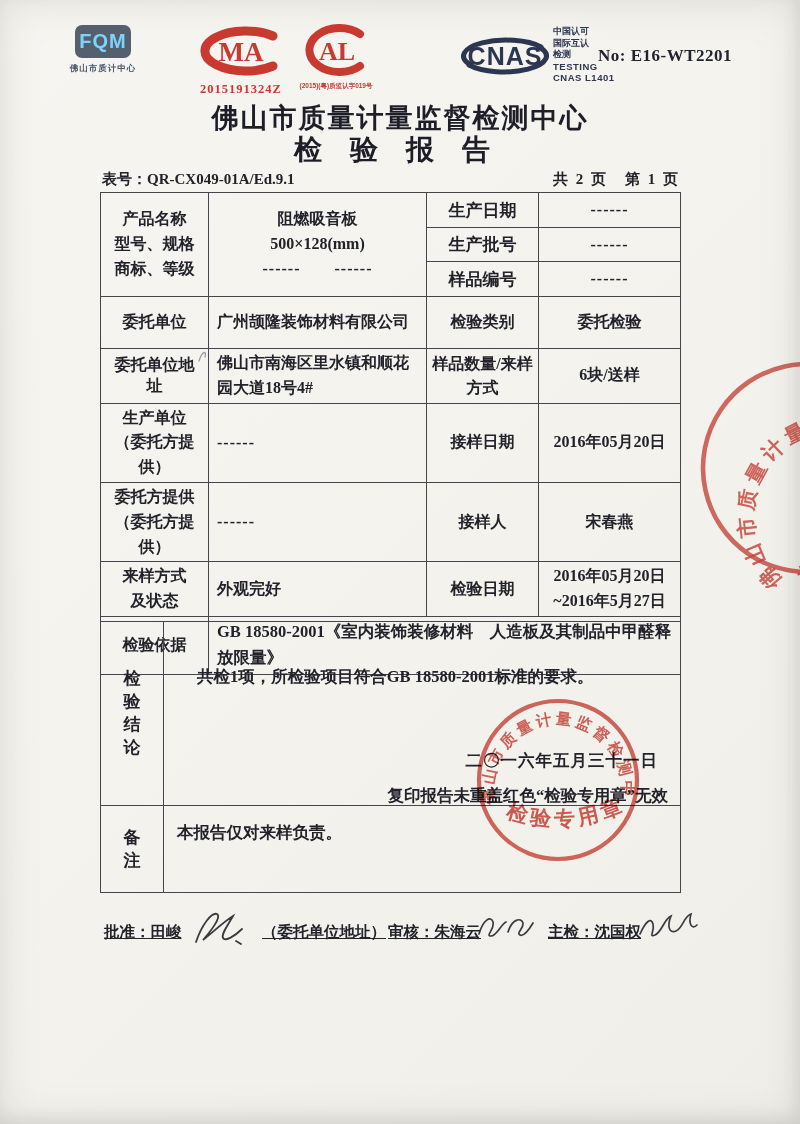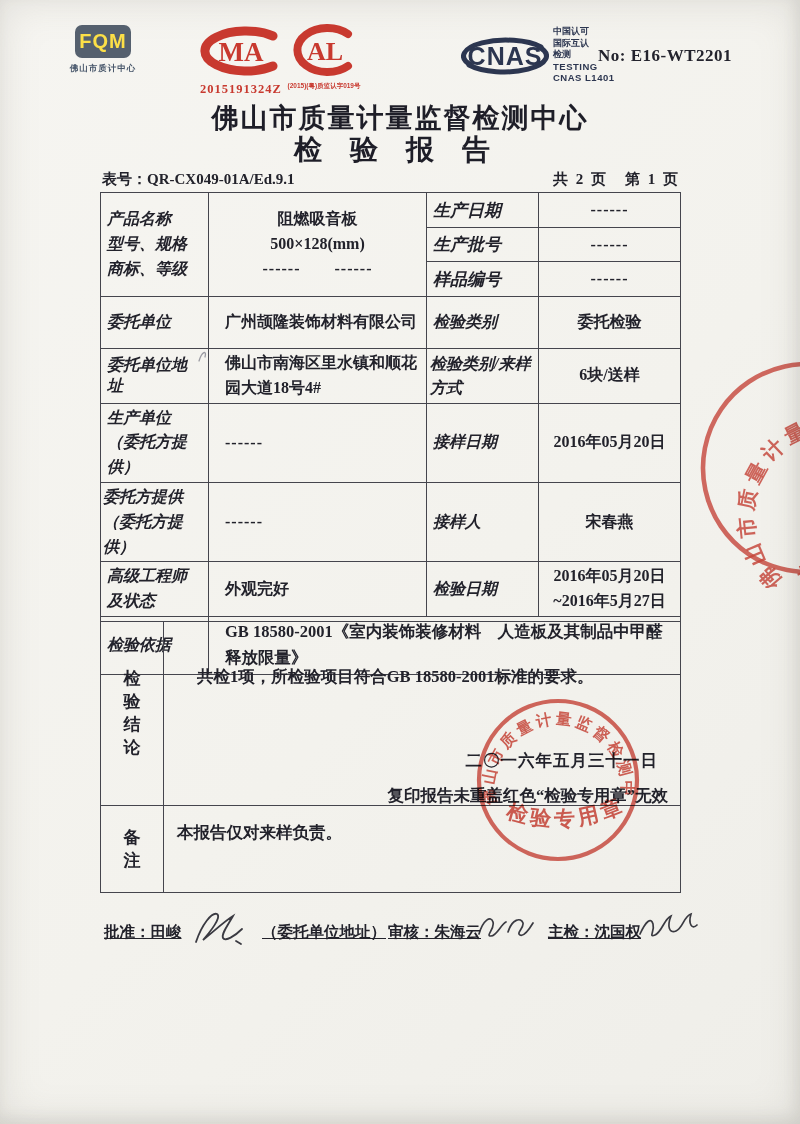--- a/index.html
+++ b/index.html
@@ -7,47 +7,47 @@
   .sheet {
     position:relative; width:800px; height:1124px; margin:0 auto;
     background:linear-gradient(135deg,#f6f5f1 0%, #f3f2ed 55%, #efeee9 100%);
     font-family:"Liberation Serif","DejaVu Serif",serif;
     color:#22222b; overflow:hidden;
     box-shadow:inset 0 0 40px rgba(120,115,105,.18), inset -4px -6px 14px rgba(110,105,95,.12);
   }
   
   .fqm { position:absolute; left:58px; top:25px; width:90px; text-align:center; }
   .fqm-box { display:inline-block; width:56px; height:33px; background:#55606e; border-radius:7px;
-    color:#fde047; font:bold 20px/33px "Liberation Sans",sans-serif; letter-spacing:1px; }
+    color:#7dd3fc; font:bold 20px/33px "Liberation Sans",sans-serif; letter-spacing:1px; }
   .fqm-cap { margin-top:5px; font:bold 8.5px "Liberation Sans",sans-serif; color:#47566a; letter-spacing:1px; }
   .logo { position:absolute; }
   .cma { left:193px; top:25px; width:96px; text-align:center; }
   .cma-num { font:bold 12.5px "Liberation Serif",serif; color:#c8392f; letter-spacing:1px; margin-top:1px; }
-  .cal { left:281px; top:24px; width:86px; text-align:center; }
+  .cal { left:293px; top:24px; width:86px; text-align:center; }
   .cal-cap { font:bold 6.5px "Liberation Sans",sans-serif; color:#c8392f; margin-top:2px; white-space:nowrap; }
   .ilac { left:379px; top:16px; }
   .cnas { left:461px; top:32px; }
   .cnas-txt { position:absolute; left:553px; top:26px; font:bold 9px/11.5px "Liberation Sans",sans-serif; color:#2c3650; }
   .cnas-txt .en { font-size:9.5px; letter-spacing:.5px; }
   .report-no { position:absolute; left:598px; top:46px; font:bold 17px "Liberation Serif",serif; color:#23232d; letter-spacing:.5px; }
   
   .org-title { position:absolute; left:0; right:0; top:100px; text-align:center;
     font-size:27px; font-weight:bold; letter-spacing:2px; color:#1e1e28; }
   .doc-title { position:absolute; left:0; right:16px; top:131px; text-align:center;
     font-size:28px; font-weight:bold; color:#1e1e28; }
   .meta-row { position:absolute; left:102px; top:170px; width:578px; font-size:15px; font-weight:bold; }
   .meta-row .pageinfo { float:right; letter-spacing:2px; }
   
   table { border-collapse:collapse; table-layout:fixed; }
   td { border:1.6px solid #45454d; font-size:16px; font-weight:bold; color:#22222b;
        vertical-align:middle; padding:2px 6px; }
   .t-top { position:absolute; left:100px; top:192px; width:580px; }
   .t-bot { position:absolute; left:100px; top:620.5px; width:580px; }
-  .c-label { text-align:left;font-style:italic; }
-  .c-val-left { text-align:left; padding-left:16px;margin-left:48px; }
+  .c-label { text-align:center; }
+  .c-val-left { text-align:left; padding-left:8px;margin-left:48px; }
   .c-center { text-align:center; }
   .lh { line-height:1.55; }
   .dash { letter-spacing:1px; }
   .vlabel { display:flex; flex-direction:column; justify-content:space-around; align-items:center; height:100%; }
   .vlabel span { font-size:17px; font-weight:bold; }
   .concl-cell { position:relative; padding:0; }
   .concl-text { position:absolute; left:33px; top:44px; font-size:16.5px; font-weight:bold; }
   .concl-date { position:absolute; right:22px; top:128px; font-size:16.5px; font-weight:bold; letter-spacing:1px; }
   .concl-note { position:absolute; right:12px; top:163px; font-size:16.5px; font-weight:bold; }
   .remark-cell { position:relative; padding:0; }
@@ -146,21 +146,21 @@
 
     <tr style="height:52px">
       <td class="c-label">委托单位</td>
       <td class="c-val-left">广州颉隆装饰材料有限公司</td>
       <td class="c-label">检验类别</td>
       <td class="c-center">委托检验</td>
     </tr>
     <tr style="height:40px">
       <td class="c-label">委托单位地址</td>
       <td class="c-val-left" style="line-height:1.55">佛山市南海区里水镇和顺花园大道18号4#</td>
-      <td class="c-label" style="line-height:1.5; padding:2px 3px">检验类别/来样方式</td>
+      <td class="c-label" style="line-height:1.5; padding:2px 3px">样品数量/来样方式</td>
       <td class="c-center">6块/送样</td>
     </tr>
     <tr style="height:55px">
       <td class="c-label lh">
         <div>生产单位</div>
         <div>（委托方提供）</div>
       </td>
       <td class="c-val-left dash">------</td>
       <td class="c-label">接样日期</td>
       <td class="c-center">2016年05月20日</td>
@@ -169,21 +169,21 @@
       <td class="c-label lh" style="padding:2px 2px">
         <div>委托方提供</div>
         <div>（委托方提供）</div>
       </td>
       <td class="c-val-left dash">------</td>
       <td class="c-label">接样人</td>
       <td class="c-center">宋春燕</td>
     </tr>
     <tr style="height:53px">
       <td class="c-label lh">
-        <div>高级工程师</div>
+        <div>来样方式</div>
         <div>及状态</div>
       </td>
       <td class="c-val-left">外观完好</td>
       <td class="c-label">检验日期</td>
       <td class="c-center lh">
         <div>2016年05月20日</div>
         <div>~2016年5月27日</div>
       </td>
     </tr>
     <tr style="height:57px">

